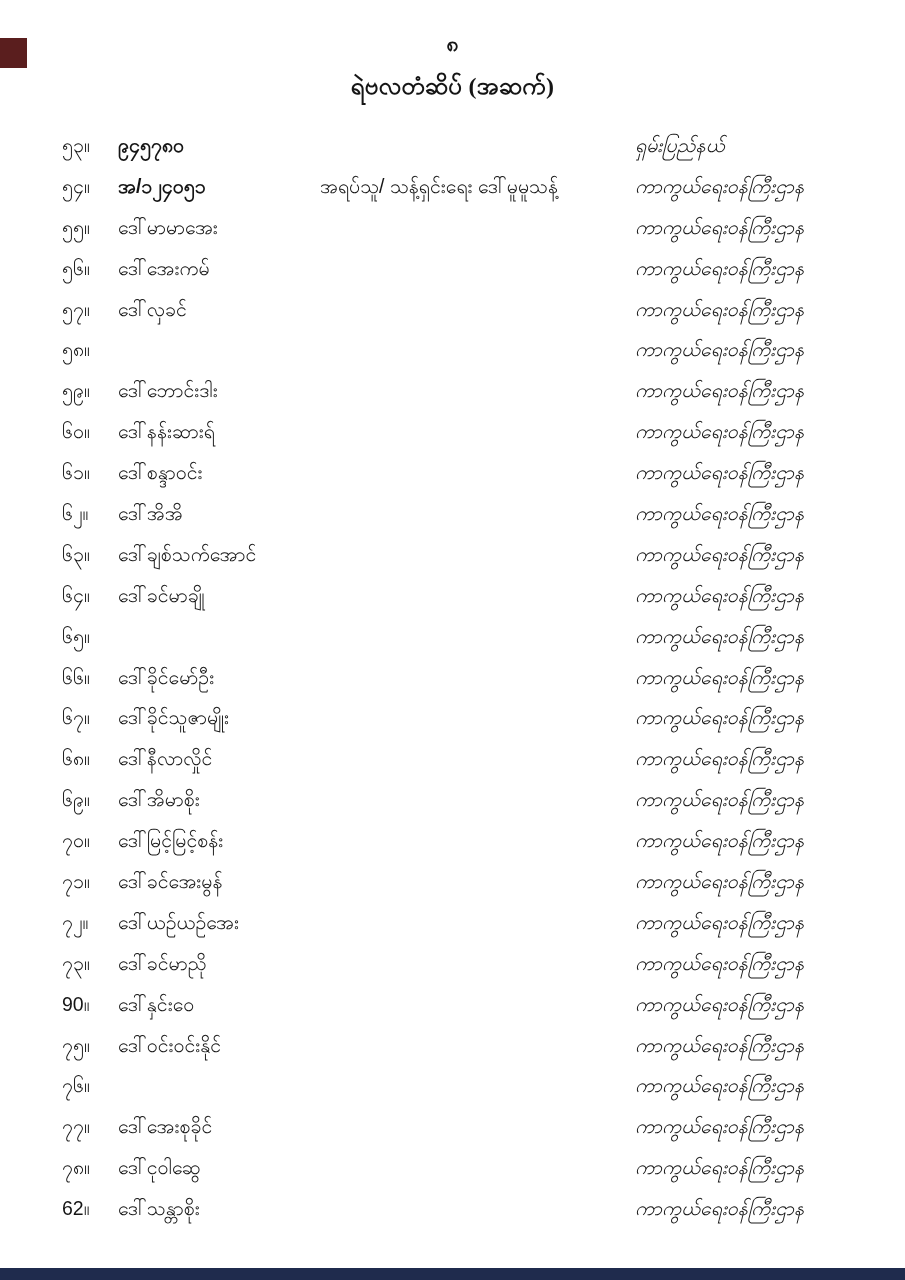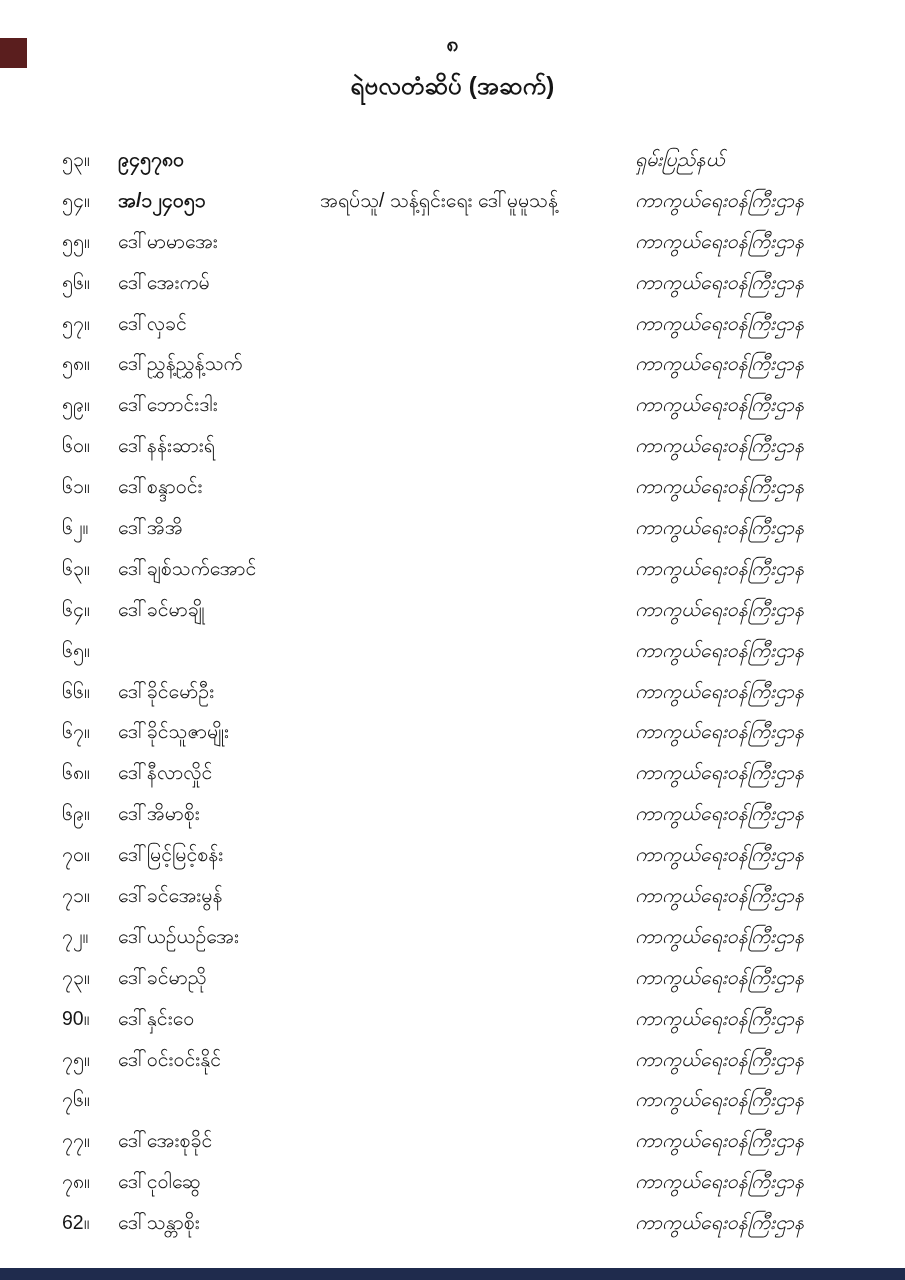--- a/index.html
+++ b/index.html
@@ -16,22 +16,23 @@
     overflow: hidden;
   }
   .page-number {
     position: absolute; top: 30px; left: 0; width: 905px;
     text-align: center; font-size: 21px; font-weight: 600;
   }
   .doc-title {
     position: absolute; top: 70px; left: 0; width: 905px;
     text-align: center; font-size: 24px; font-weight: 700;
     letter-spacing: 0.2px;
+    font-family: Liberation Serif, serif;
   }
-  .rows { position: absolute; top: 139px; left: 0; width: 905px; }
+  .rows { position: absolute; top: 125px; left: 0; width: 905px; }
   .row { position: relative; height: 40.9px; font-size: 19.5px; line-height: 40.9px; }
   .col { position: absolute; top: 0; white-space: nowrap; }
   .col-no   { left: 62px;  }
   .col-id   { left: 118px; font-weight: bold; }
   .col-name { left: 118px; }
   .row.has-id .col-name { left: 320px; }
   .col-org  { left: 635px; font-style: italic; }
   .marker-top-left {
     position: absolute; left: 0; top: 38px;
     width: 27px; height: 30px;
@@ -75,21 +76,20 @@
         <span class="col col-name">ဒေါ်အေးကမ်</span>
         <span class="col col-org">ကာကွယ်ရေးဝန်ကြီးဌာန</span>
       </div>
       <div class="row">
         <span class="col col-no">၅၇။</span>
         <span class="col col-name">ဒေါ်လှခင်</span>
         <span class="col col-org">ကာကွယ်ရေးဝန်ကြီးဌာန</span>
       </div>
       <div class="row">
         <span class="col col-no">၅၈။</span>
-        <span class="col col-name">ဒေါ်ညွှန့်ညွှန့်သက်</span>
         <span class="col col-org">ကာကွယ်ရေးဝန်ကြီးဌာန</span>
       </div>
       <div class="row">
         <span class="col col-no">၅၉။</span>
         <span class="col col-name">ဒေါ်ဘောင်းဒါး</span>
         <span class="col col-org">ကာကွယ်ရေးဝန်ကြီးဌာန</span>
       </div>
       <div class="row">
         <span class="col col-no">၆၀။</span>
         <span class="col col-name">ဒေါ်နန်းဆားရ်</span>

